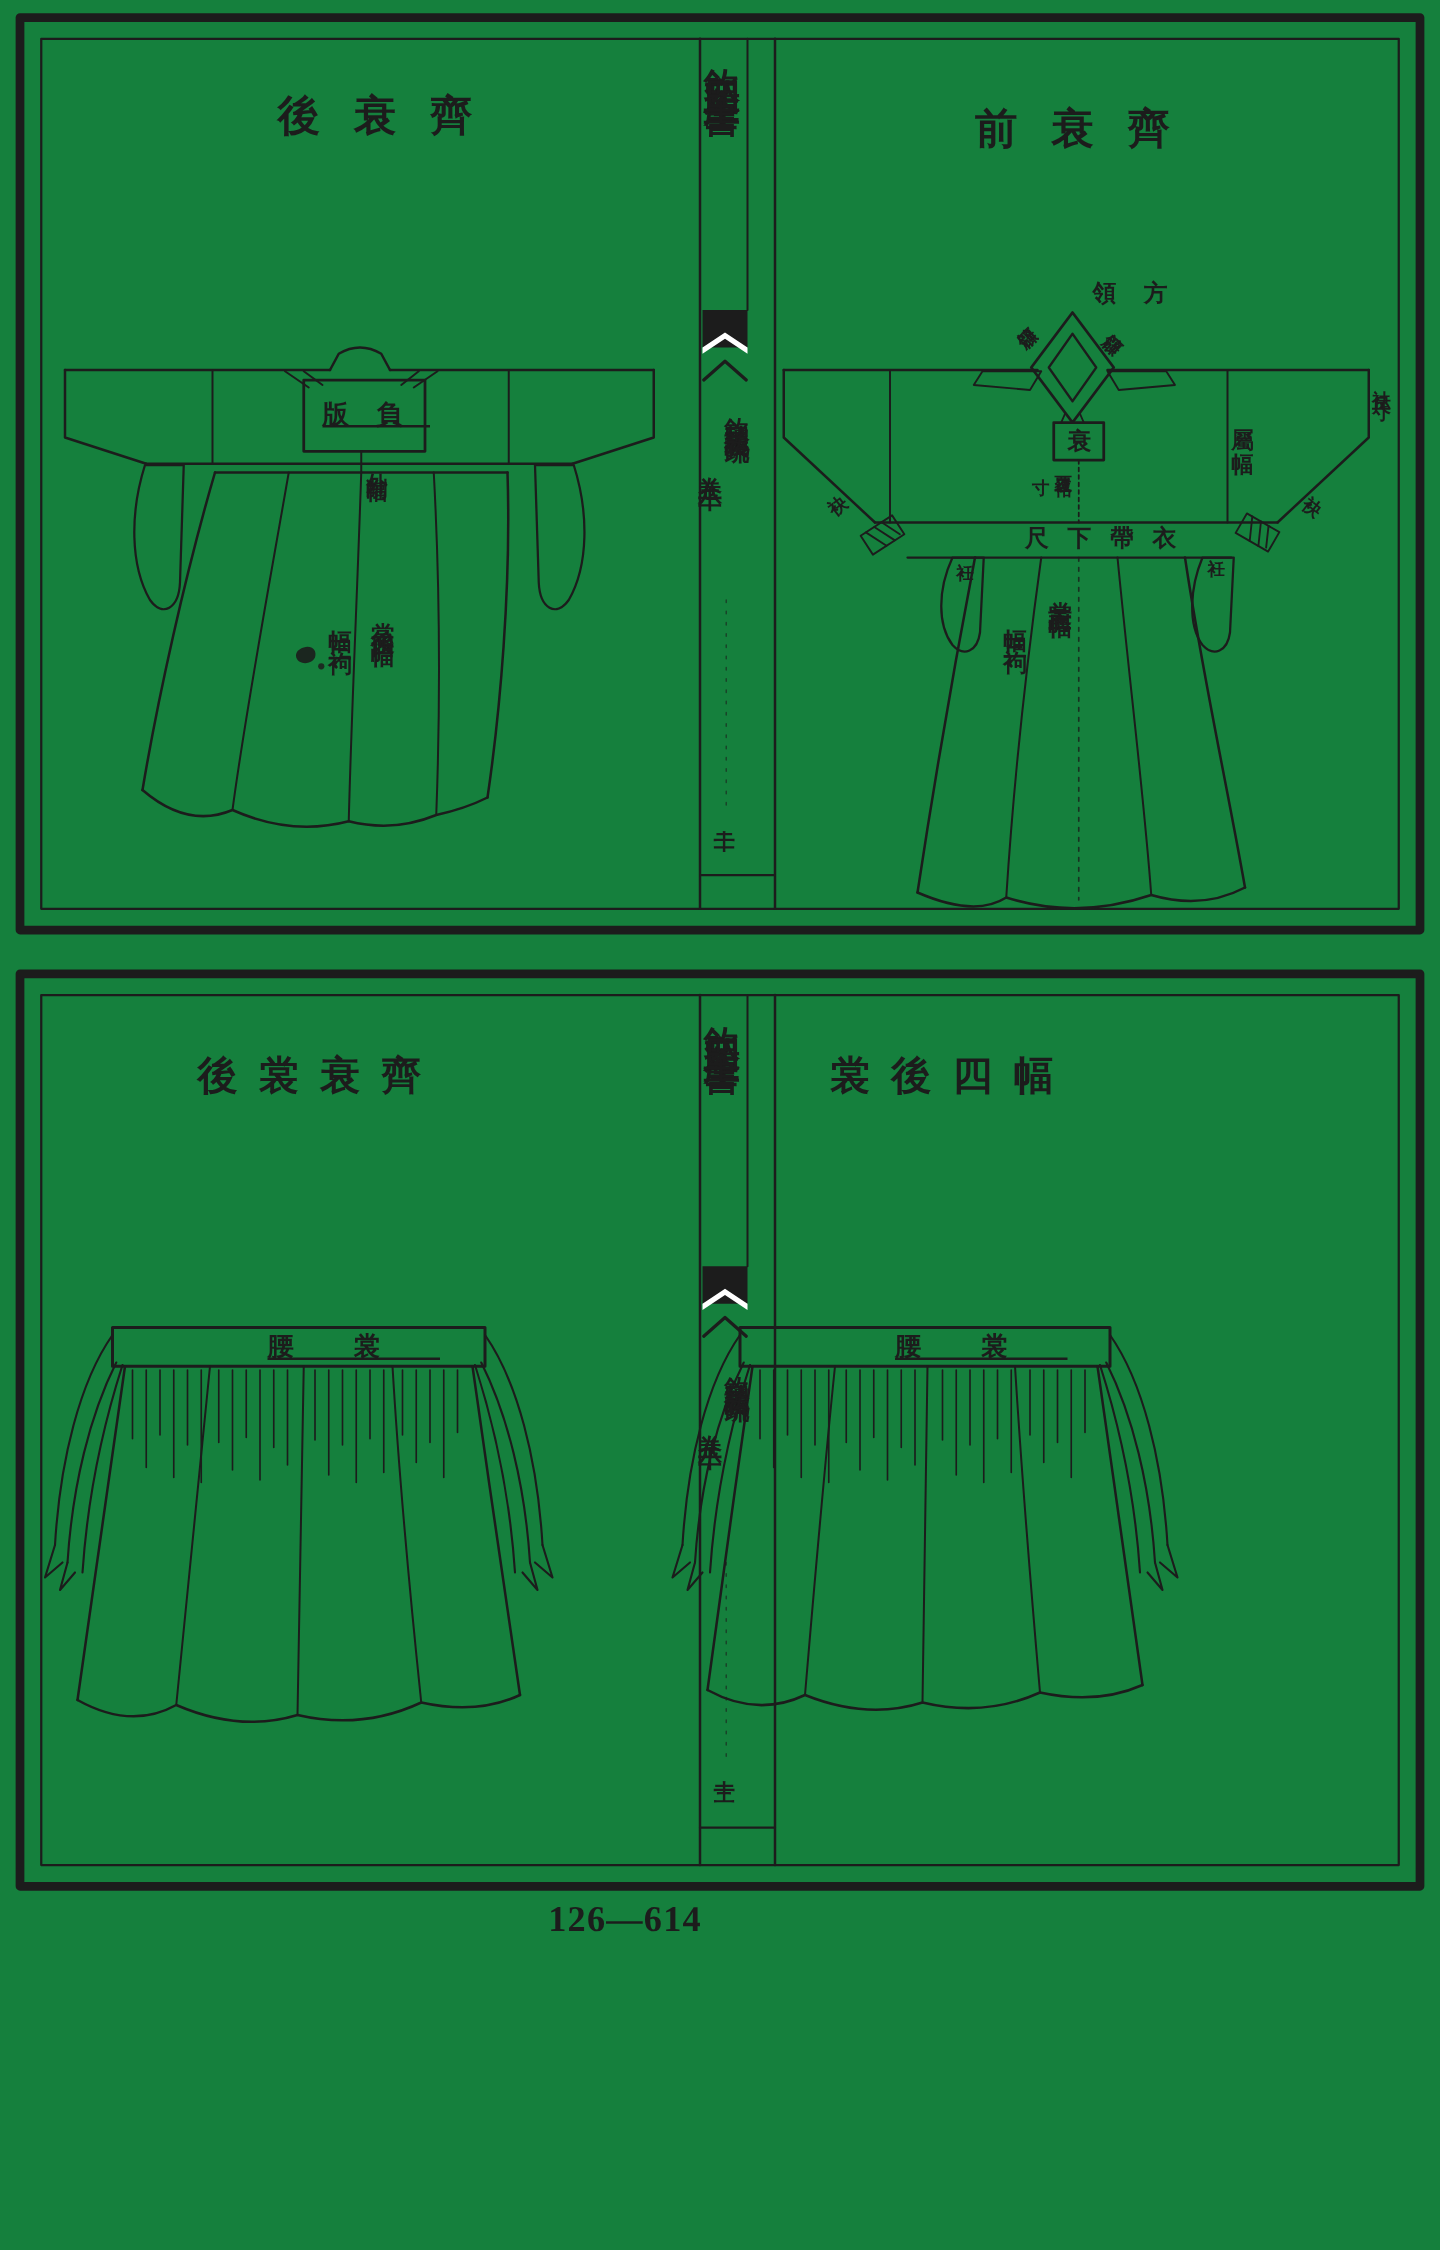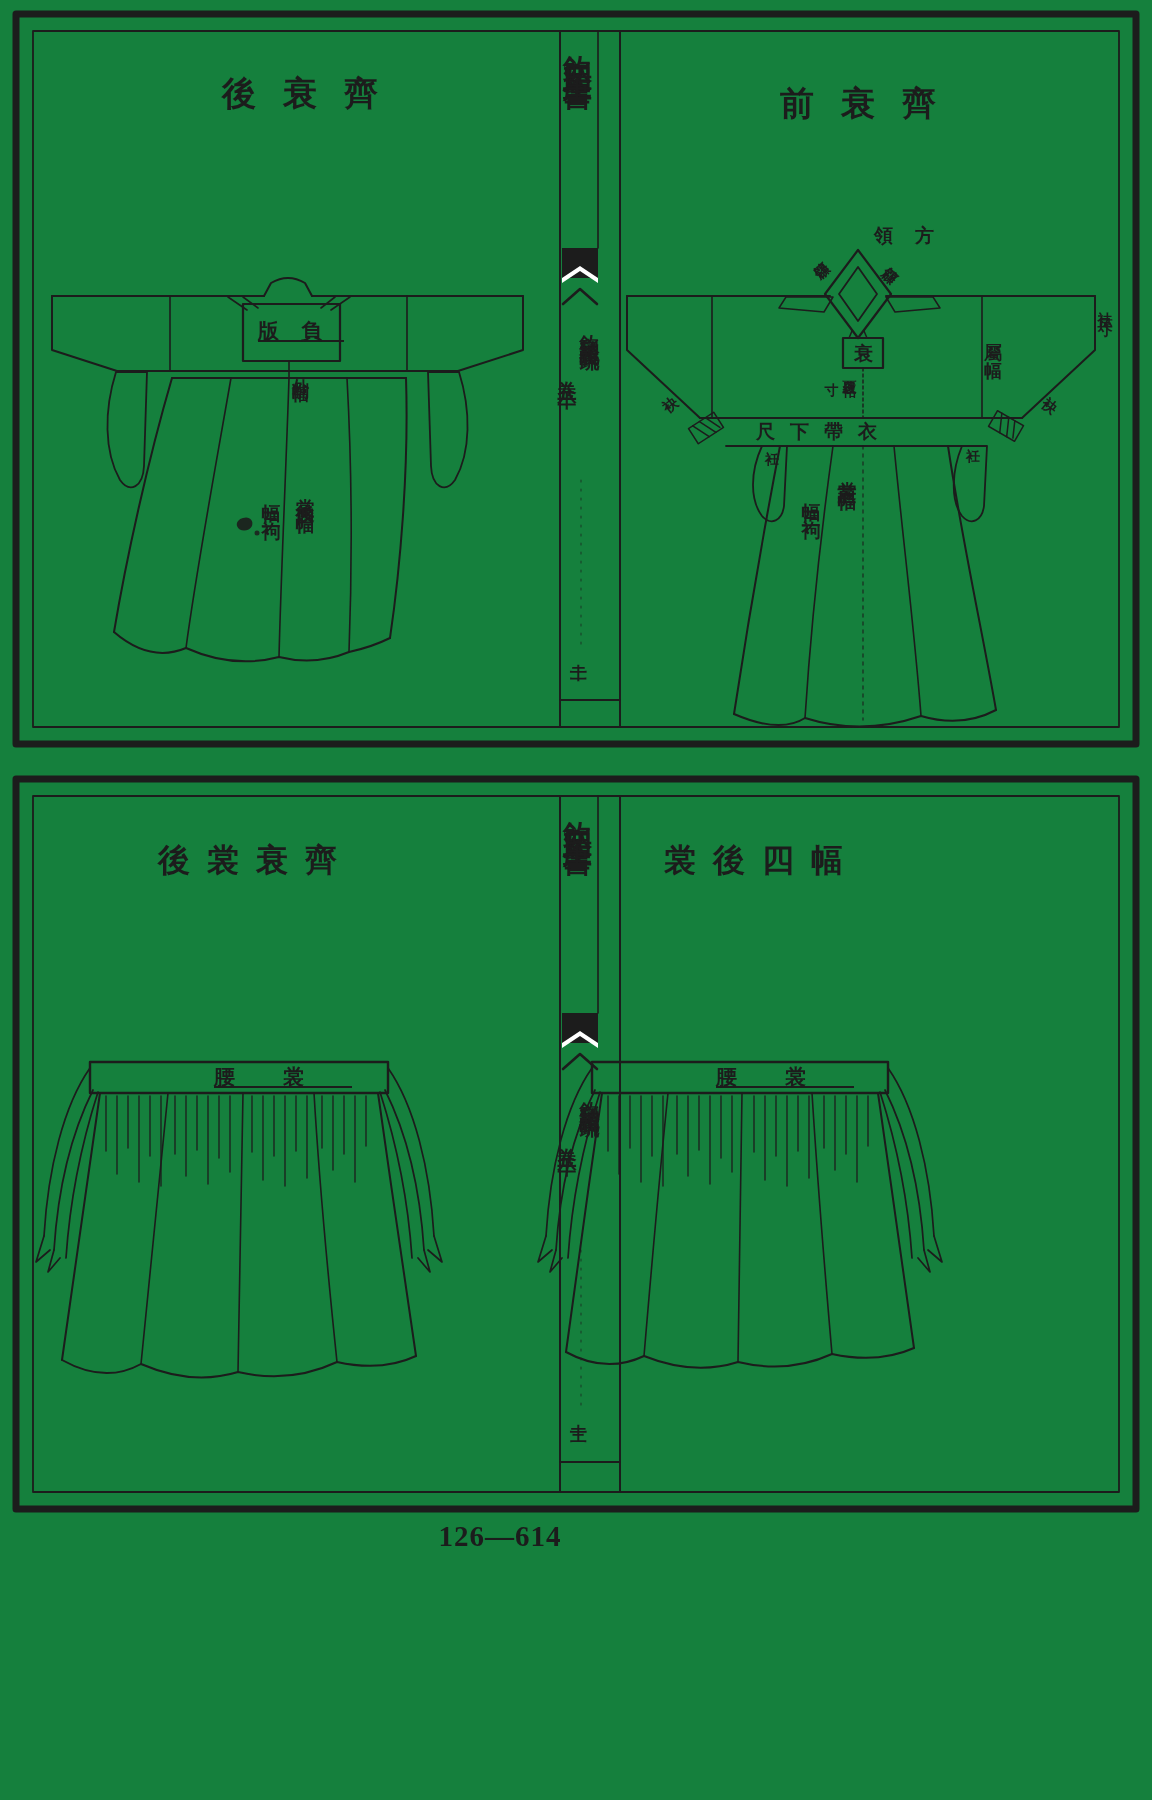--- a/index.html
+++ b/index.html
@@ -158,21 +158,21 @@
   <div class="t v lab" style="left:262px;top:489px;letter-spacing:8px;">幅三袧</div>
 
   <div class="t lab" style="left:826px;top:226px;letter-spacing:22px;margin-left:48px;">領方</div>
   <div class="t v lab-sm rot" style="left:802px;top:262px;transform:rotate(-44deg);">辟領</div>
   <div class="t v lab-sm rot" style="left:898px;top:256px;transform:rotate(44deg);">辟領</div>
   <div class="t lab" style="left:854px;top:344px;">衰</div>
   <div class="t v lab-xs" style="left:843px;top:369px;letter-spacing:2px;">覆袼二</div>
   <div class="t v lab-xs" style="left:825px;top:372px;">寸</div>
   <div class="t v" style="left:984px;top:328px;font-size:18px;font-weight:600;letter-spacing:20px;">屬幅</div>
   <div class="t v lab-sm" style="left:1097px;top:300px;letter-spacing:5px;">袪尺寸</div>
-  <div class="t lab" style="left:756px;top:422px;letter-spacing:15px;">尺下帶衣</div>
+  <div class="t lab" style="left:820px;top:422px;letter-spacing:15px;">尺下帶衣</div>
   <div class="t lab-sm rot" style="left:660px;top:404px;transform:rotate(-38deg);">袂</div>
   <div class="t lab-sm rot" style="left:1048px;top:396px;transform:rotate(38deg);">袂</div>
   <div class="t lab-xs" style="left:765px;top:452px;">衽</div>
   <div class="t lab-xs" style="left:966px;top:449px;">衽</div>
   <div class="t v lab" style="left:838px;top:465px;letter-spacing:4px;">裳前三幅</div>
   <div class="t v lab" style="left:802px;top:488px;letter-spacing:8px;">幅三袧</div>
 
   <div class="t title2" style="left:158px;top:844px;">後裳衰齊</div>
   <div class="t title2" style="left:664px;top:844px;">裳後四幅</div>
 

